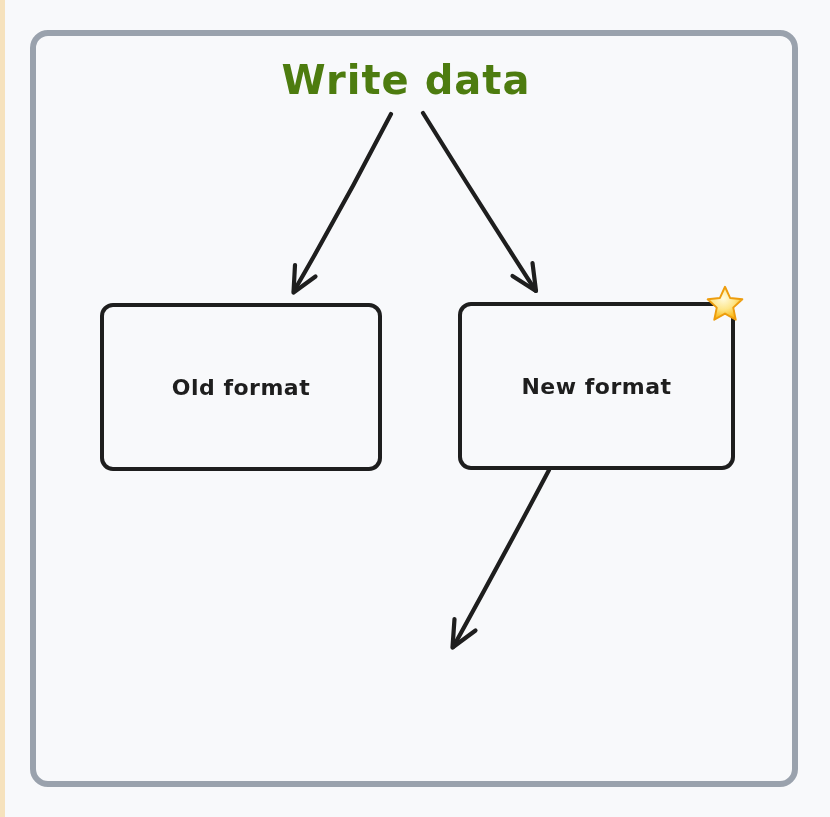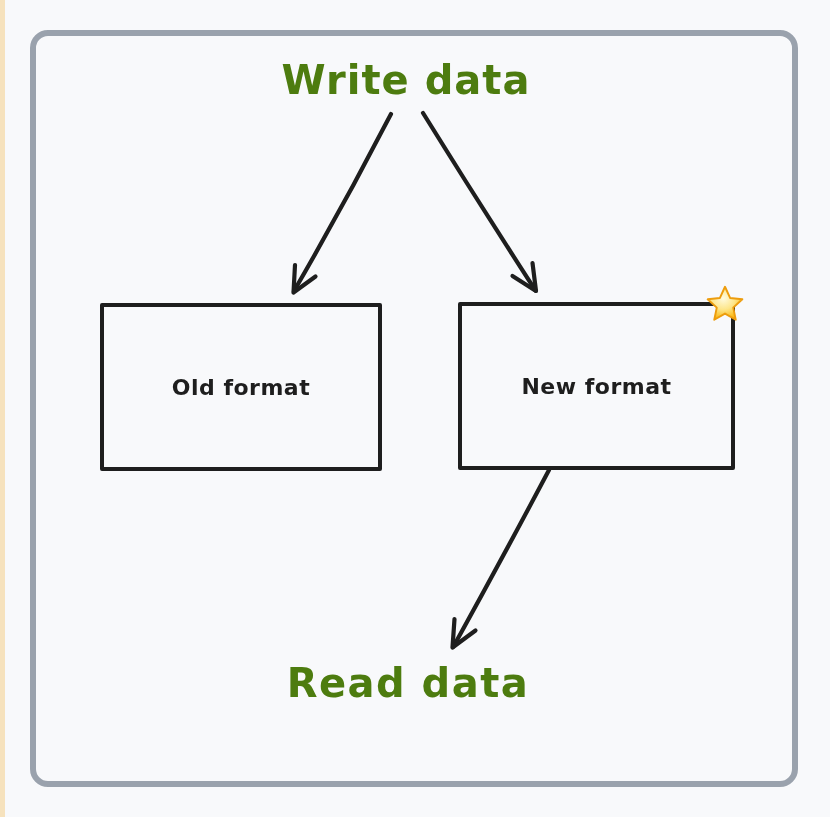--- a/index.html
+++ b/index.html
@@ -55,21 +55,21 @@
     stroke: #1e1e1e;
     stroke-width: 4.2;
     stroke-linecap: round;
     stroke-linejoin: round;
     fill: none;
   }
   .node {
     position: absolute;
     box-sizing: border-box;
     border: 4.5px solid #1e1e1e;
-    border-radius: 2px;
+    border-radius: 13px;
     background: transparent;
     display: flex;
     align-items: center;
     justify-content: center;
   }
   .node-old {
     left: 100px; top: 303px;
     width: 282px; height: 168px;
   }
   .node-new {
@@ -129,15 +129,14 @@
       <radialGradient id="starGrad" cx="45%" cy="35%" r="75%">
         <stop offset="0%" stop-color="#fffbe0"></stop>
         <stop offset="45%" stop-color="#fde68a"></stop>
         <stop offset="78%" stop-color="#fbbf24"></stop>
         <stop offset="100%" stop-color="#f59e0b"></stop>
       </radialGradient>
     </defs>
     <path d="M24 6 L29.3 17.7 L42.1 19.1 L32.6 27.8 L35.2 40.4 L24 34 L12.8 40.4 L15.4 27.8 L5.9 19.1 L18.7 17.7 Z" fill="url(#starGrad)" stroke="#ed9d0e" stroke-width="2" stroke-linejoin="round"></path>
   </svg>
 
-  <div class="hand-text footer-text">Read data</div>
 
 </div>
 
 </body></html>

